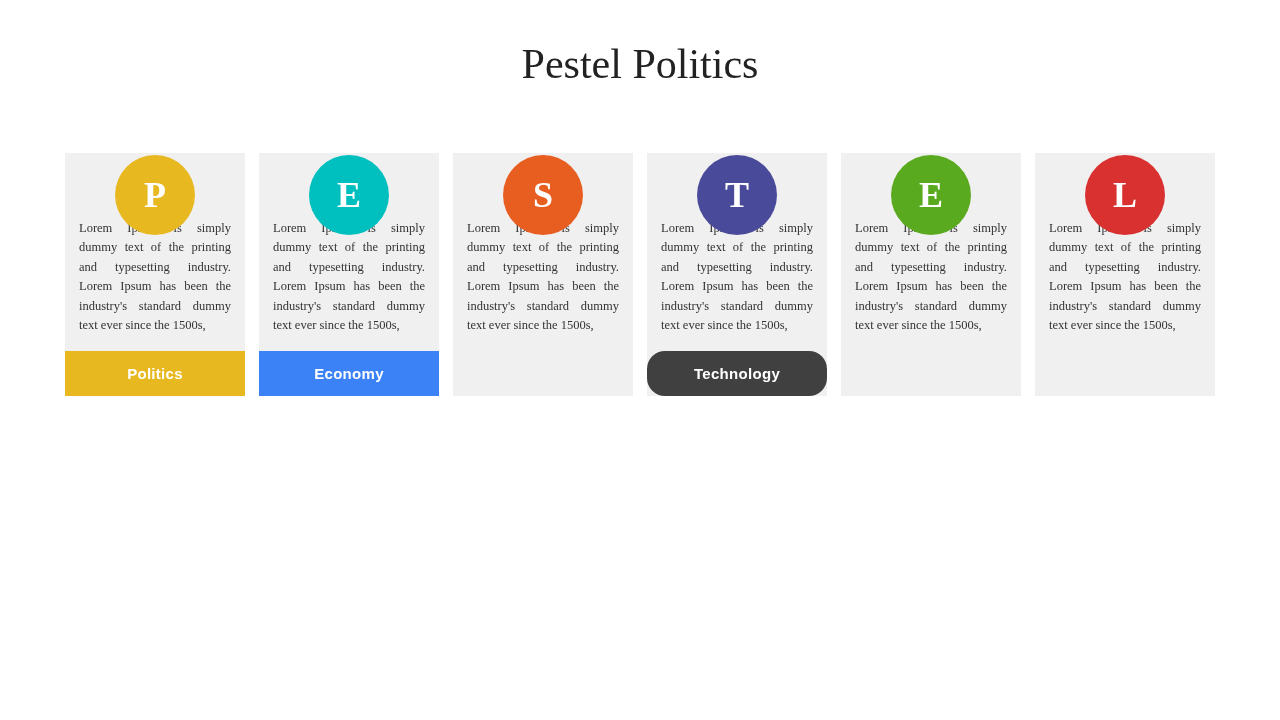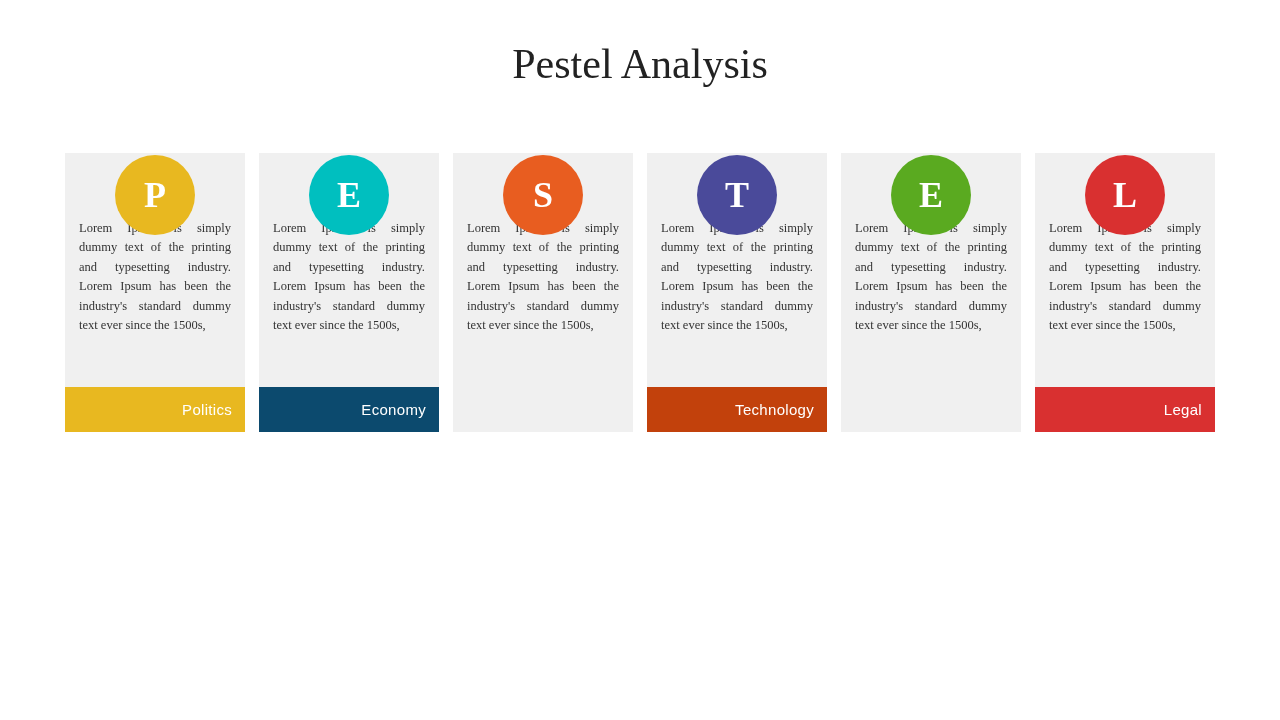--- a/index.html
+++ b/index.html
@@ -41,23 +41,23 @@
       font-size: 12.5px;
       color: #333;
       text-align: justify;
       line-height: 1.55;
       flex: 1;
       width: 100%;
     }
     .card-footer {
       width: 100%;
       padding: 14px 13px;
-      text-align: right;
+      text-align: center;
       color: white;
-      font-weight: normal;
+      font-weight: bold;
       font-size: 15px;
       font-family: Arial, sans-serif;
       letter-spacing: 0.3px;
     }
     .cards-wrapper {
       display: flex;
       flex-direction: row;
       gap: 14px;
       padding: 0 30px;
       width: 1280px;
@@ -82,68 +82,67 @@
       display: flex;
       flex-direction: column;
       align-items: center;
       padding-top: 50px;
       flex: 1;
     }
   </style>
 </head>
 <body>
 
-<h1 class="page-title">Pestel Analysis</h1>
+<h1 class="page-title">Pestel Politics</h1>
 
 <div class="cards-wrapper" id="cards-wrapper">
 <div class="card-outer">
       <div class="circle-wrapper">
         <div class="circle" style="background: rgb(232, 184, 32);">P</div>
       </div>
       <div class="card-inner">
         <div class="card-body">Lorem Ipsum is simply dummy text of the printing and typesetting industry. Lorem Ipsum has been the industry's standard dummy text ever since the 1500s,</div>
         <div class="card-footer" style="background: rgb(232, 184, 32);">Politics</div>
       </div>
     </div>
     <div class="card-outer">
       <div class="circle-wrapper">
         <div class="circle" style="background: rgb(0, 191, 191);">E</div>
       </div>
       <div class="card-inner">
         <div class="card-body">Lorem Ipsum is simply dummy text of the printing and typesetting industry. Lorem Ipsum has been the industry's standard dummy text ever since the 1500s,</div>
-        <div class="card-footer" style="background: #0c4a6e; margin-top: 36px;">Economy</div>
+        <div class="card-footer" style="background: #3b82f6;">Economy</div>
       </div>
     </div>
     <div class="card-outer">
       <div class="circle-wrapper">
         <div class="circle" style="background: rgb(232, 93, 32);">S</div>
       </div>
       <div class="card-inner">
         <div class="card-body">Lorem Ipsum is simply dummy text of the printing and typesetting industry. Lorem Ipsum has been the industry's standard dummy text ever since the 1500s,</div>
       </div>
     </div>
     <div class="card-outer">
       <div class="circle-wrapper">
         <div class="circle" style="background: rgb(74, 74, 154);">T</div>
       </div>
       <div class="card-inner">
         <div class="card-body">Lorem Ipsum is simply dummy text of the printing and typesetting industry. Lorem Ipsum has been the industry's standard dummy text ever since the 1500s,</div>
-        <div class="card-footer" style="background: #c2410c;">Technology</div>
+        <div class="card-footer" style="background: #404040; border-radius: 18px;">Technology</div>
       </div>
     </div>
     <div class="card-outer">
       <div class="circle-wrapper">
         <div class="circle" style="background: rgb(90, 170, 32);">E</div>
       </div>
       <div class="card-inner">
         <div class="card-body">Lorem Ipsum is simply dummy text of the printing and typesetting industry. Lorem Ipsum has been the industry's standard dummy text ever since the 1500s,</div>
       </div>
     </div>
     <div class="card-outer">
       <div class="circle-wrapper">
         <div class="circle" style="background: rgb(217, 48, 48);">L</div>
       </div>
       <div class="card-inner">
         <div class="card-body">Lorem Ipsum is simply dummy text of the printing and typesetting industry. Lorem Ipsum has been the industry's standard dummy text ever since the 1500s,</div>
-        <div class="card-footer" style="background: rgb(217, 48, 48);">Legal</div>
       </div>
     </div>
   </div>
 
 </body></html>

